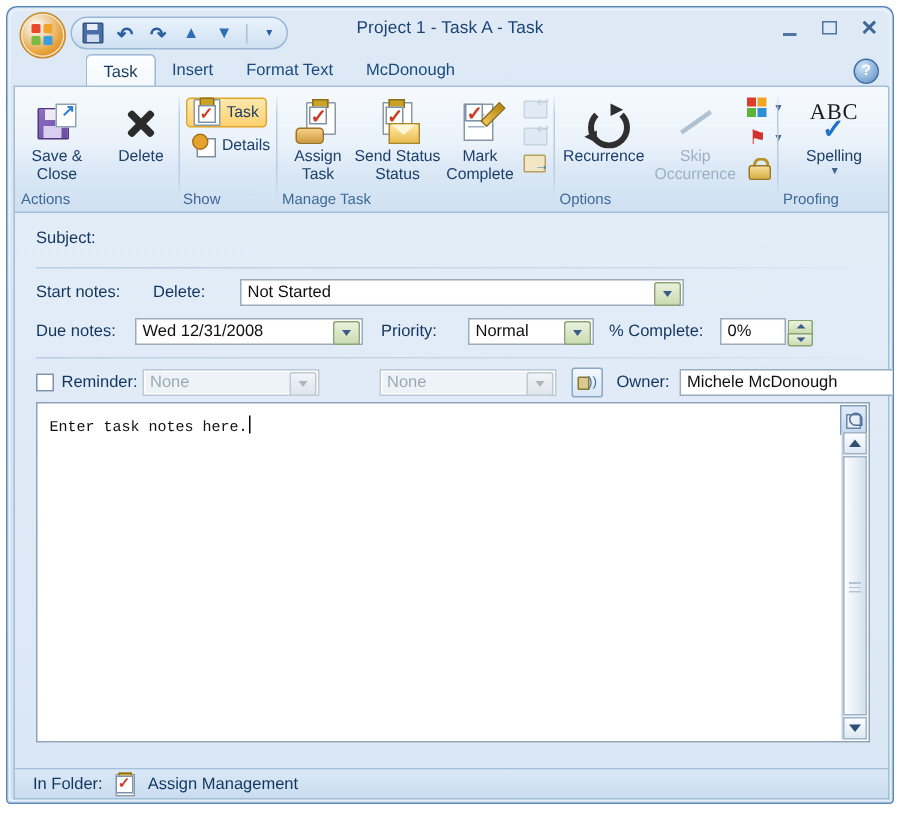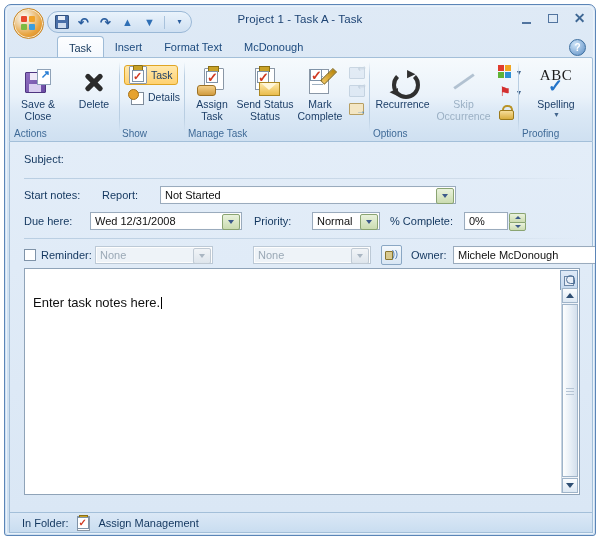--- a/index.html
+++ b/index.html
@@ -279,21 +279,21 @@
   .soundbtn .spk{position:relative;width:13px;height:12px;}
   .soundbtn .spk .cone{position:absolute;left:0;top:2px;width:6px;height:7px;background:#d8c98f;border:1px solid #8a7630;border-radius:1px 0 0 1px;}
   .soundbtn .spk .w{position:absolute;right:0;top:1px;color:#3f6fa8;font-size:9px;line-height:9px;}
 
   
   .notes {
     position:absolute; left:14px; top:126px; width:556px; height:227px;
     background:#ffffff; border:1px solid #8fa3b8;
     box-sizing:border-box;
   }
-  .notes-text{ position:absolute; left:8px; top:26px; font-size:13px; color:#101010; }
+  .notes-text{ position:absolute; left:8px; top:8px; font-size:10px; color:#101010;font-family:Liberation Mono, monospace; }
   .caret{ display:inline-block; width:1px; height:12px; background:#000; vertical-align:-2px; margin-left:1px;}
 
   .attach-btn{
     position:absolute; right:1px; top:1px; width:16px; height:18px;
     background:linear-gradient(to bottom,#dfeaf7,#c6d9ee);
     border:1px solid #7f9cbb; display:flex;align-items:center;justify-content:center;
   }
   .attach-btn .g{ width:11px;height:11px;position:relative;}
   .attach-btn .g .sq{position:absolute;left:0;bottom:0;width:8px;height:8px;background:#e8eef7;border:1px solid #6b86a6;}
   .attach-btn .g .pin{position:absolute;right:0;top:0;width:7px;height:7px;border:1.5px solid #4d6f96;border-radius:50% 50% 0 50%;}
@@ -552,35 +552,35 @@
   <div class="form">
 
     <div class="frow" style="left:14px; top:11px;">
       <div class="flabel" style="width:66px;">Subject:</div>
     </div>
 
     <div class="hrule" style="top:36px;"></div>
 
     <div class="frow" style="left:14px; top:44px;">
       <div class="flabel" style="width:66px;">Start notes:</div>
-      <div class="flabel" style="width:58px; margin-left:12px;">Report:</div>
+      <div class="flabel" style="width:58px; margin-left:12px;">Delete:</div>
       <div class="tbox combo" style="width:296px;">
         <span>Not Started</span>
         <span class="arrowbox"></span>
       </div>
     </div>
 
     <div class="frow" style="left:14px; top:70px;">
-      <div class="flabel" style="width:66px;">Due here:</div>
+      <div class="flabel" style="width:66px;">Due notes:</div>
       <div class="tbox combo" style="width:152px;">
         <span>Wed 12/31/2008</span>
         <span class="arrowbox"></span>
       </div>
       <div class="flabel" style="width:58px; margin-left:12px;">Priority:</div>
-      <div class="tbox combo" style="width:68px;">
+      <div class="tbox combo" style="width:84px;">
         <span>Normal</span>
         <span class="arrowbox"></span>
       </div>
       <div class="flabel" style="margin-left:10px; width:74px;">% Complete:</div>
       <div class="tbox spin" style="width:44px;">
         <span>0%</span>
         <span class="spinbtns">
           <span class="sb">
               <span class="up"></span>
             </span>

